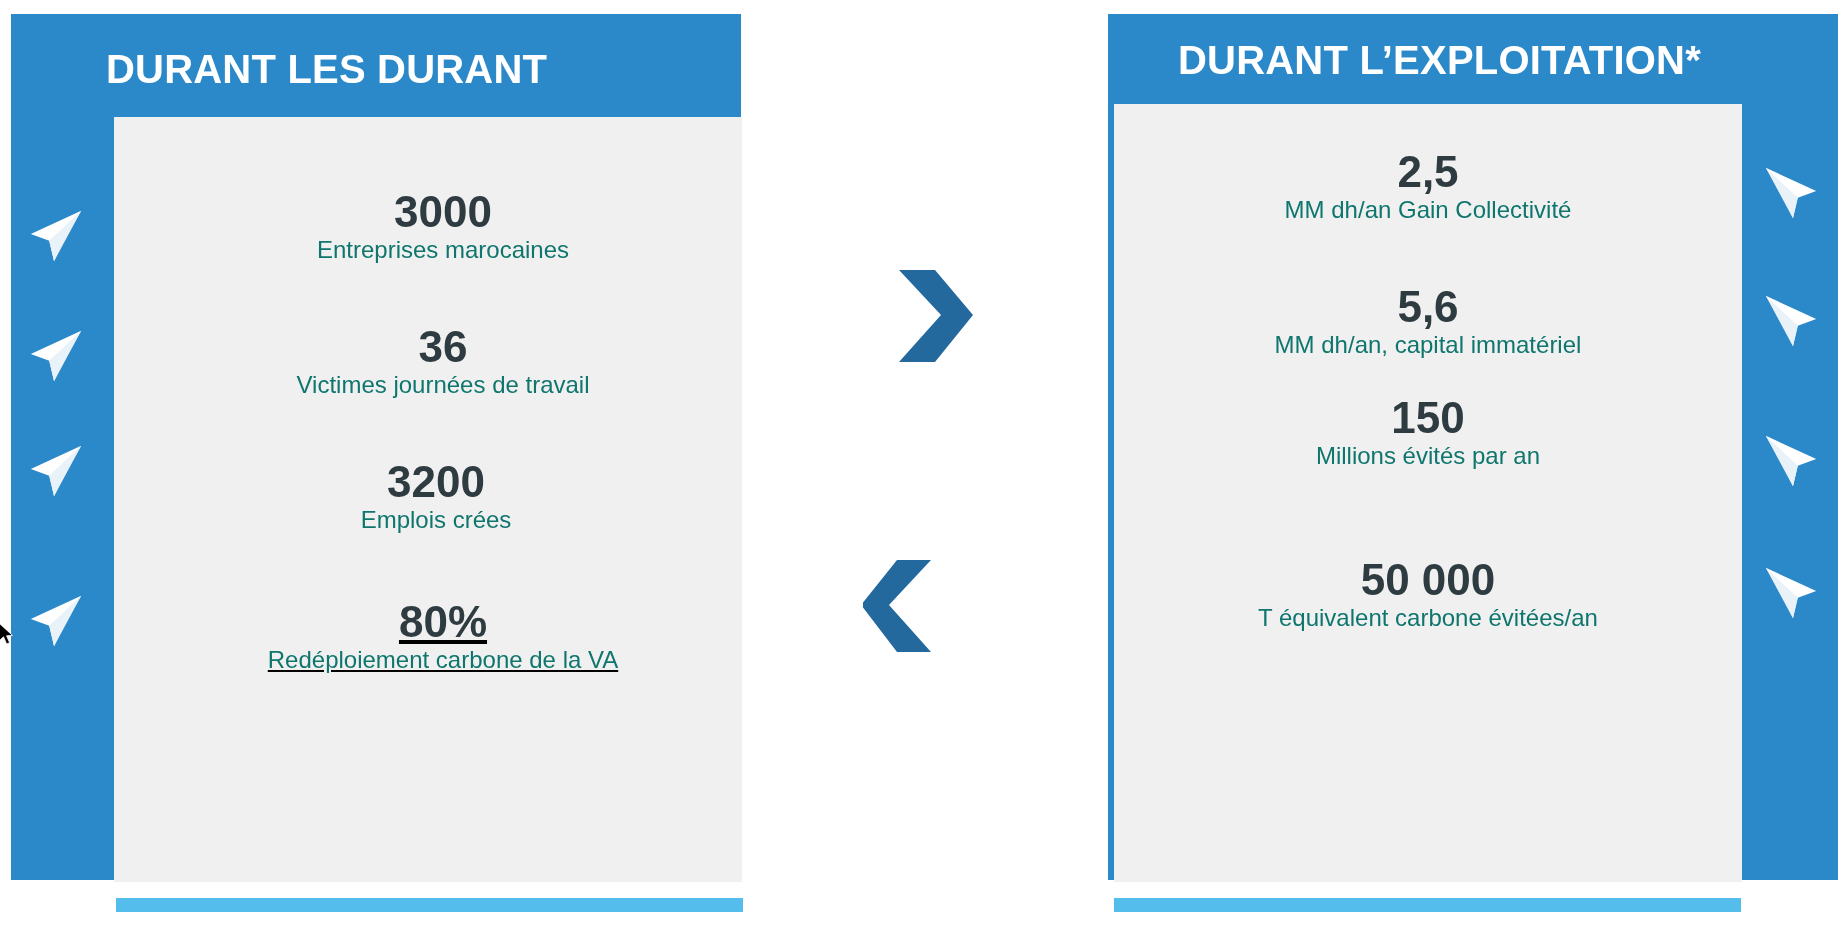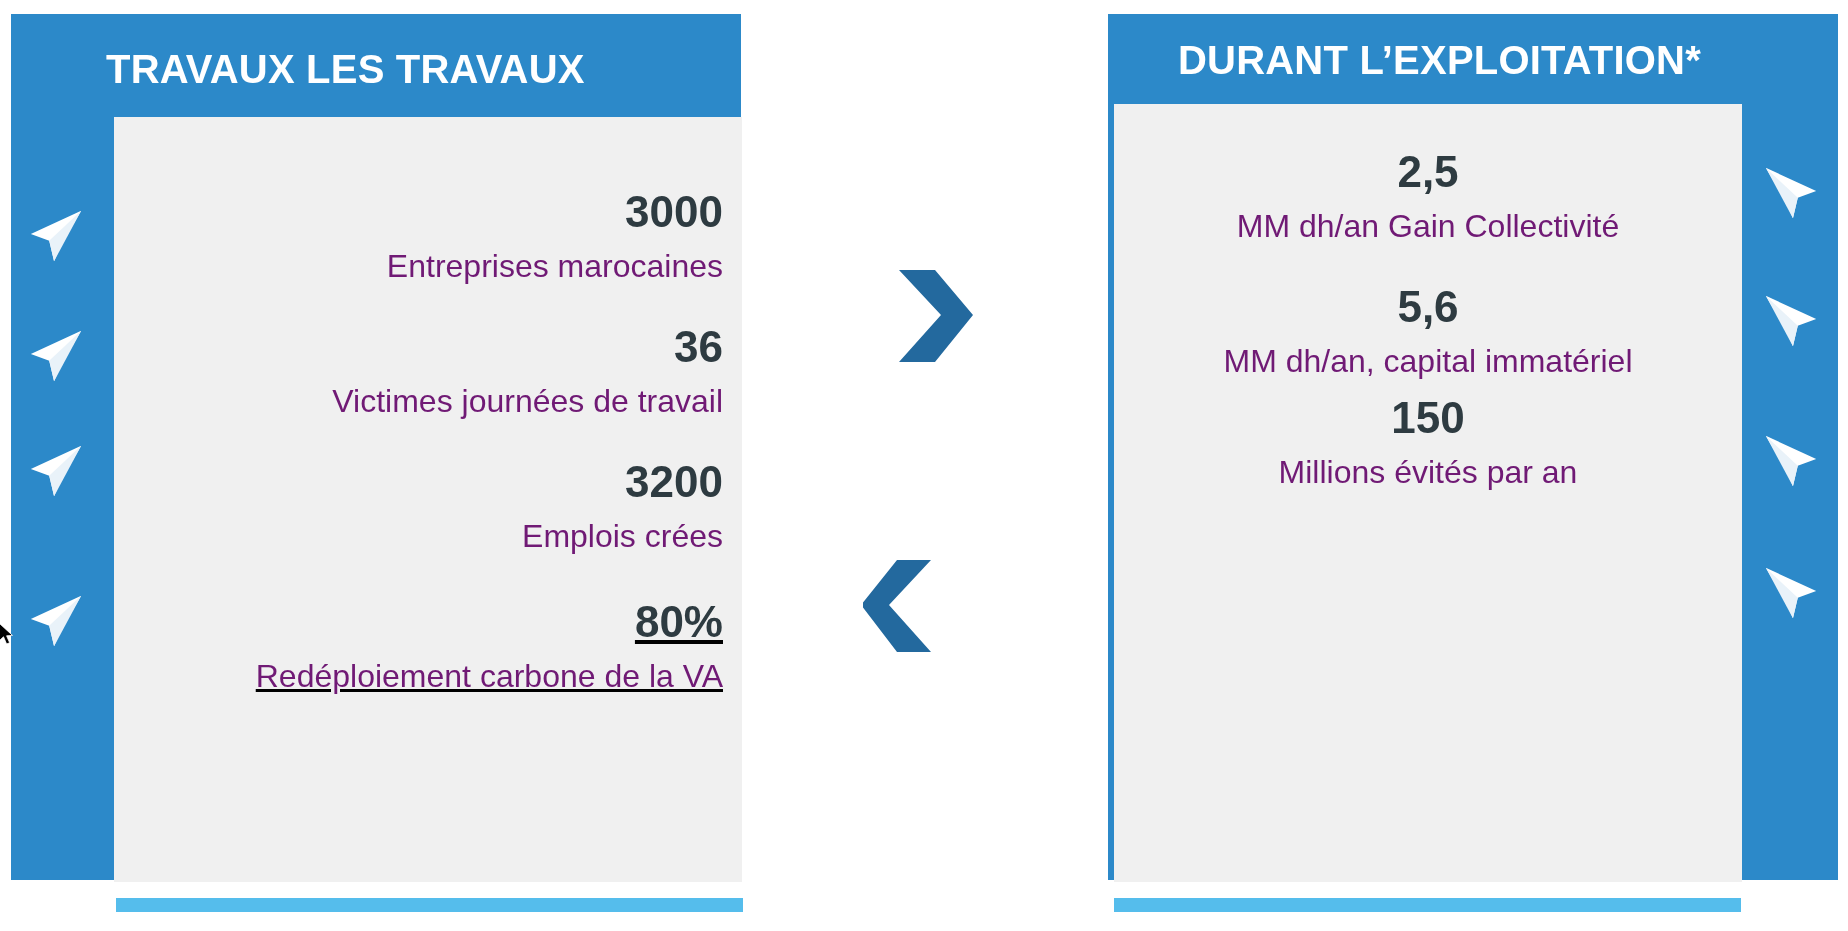--- a/index.html
+++ b/index.html
@@ -49,27 +49,27 @@
     box-sizing: border-box;
   }
   .stat-value {
     font-weight: bold;
     font-size: 44px;
     color: #2e3b41;
     line-height: 1.02;
     white-space: nowrap;
   }
   .stat-label {
-    font-size: 32px;
-    color: #701a75;
+    font-size: 24px;
+    color: #0f766e;
     line-height: 1.08;
     white-space: nowrap;
-    margin-top: 14px;
-  }
-  .align-left  { text-align: right;  }
+    margin-top: 2px;
+  }
+  .align-left  { text-align: center;  }
   .align-right { text-align: center; }
 
   
   .plane-icon {
     position: absolute;
     width: 62px;
     height: 62px;
   }
   .plane-icon.flip svg { transform: scaleX(-1); transform-origin: 50% 50%; }
 
@@ -85,21 +85,21 @@
     height: 26px;
   }
 </style>
 </head>
 <body>
 
 <div class="panel" style="left:0; top:0; width:760px; height:931px;">
 
   <div class="panel-blue" style="left:11px; top:14px; width:730px; height:866px;"></div>
 
-  <div class="panel-title" style="left:106px; top:47px; width:620px;">TRAVAUX LES TRAVAUX</div>
+  <div class="panel-title" style="left:106px; top:47px; width:620px;">DURANT LES DURANT</div>
 
   <div class="panel-card" style="left:114px; top:117px; width:628px; height:765px;"></div>
 
   <div class="plane-icon" style="left:25px; top:205px;">
     <svg viewBox="0 0 64 64" width="62" height="62" aria-hidden="true">
       <path d="M58 6 L6 30 L25 37 L30 58 L38 40 L58 6 Z" fill="#ffffff"></path>
       <path d="M58 6 L25 37 L30 58 Z" fill="#e9f2f9"></path>
     </svg>
   </div>
   <div class="plane-icon" style="left:25px; top:325px;">
@@ -124,21 +124,21 @@
   <div class="stat align-left" style="left:163px; top:190px; width:560px;">
     <div class="stat-value">3000</div>
     <div class="stat-label">Entreprises marocaines</div>
   </div>
 
   <div class="stat align-left" style="left:163px; top:325px; width:560px;">
     <div class="stat-value">36</div>
     <div class="stat-label">Victimes journées de travail</div>
   </div>
 
-  <div class="stat align-left" style="left:163px; top:460px; width:560px;">
+  <div class="stat align-left" style="left:156px; top:460px; width:560px;">
     <div class="stat-value">3200</div>
     <div class="stat-label">Emplois crées</div>
   </div>
 
   <div class="stat align-left" style="left:163px; top:600px; width:560px;text-decoration:underline;">
     <div class="stat-value">80%</div>
     <div class="stat-label">Redéploiement carbone de la VA</div>
   </div>
 
   <div class="accent-bar" style="left:116px; top:898px; width:627px; height:14px;"></div>
@@ -197,20 +197,24 @@
   <div class="stat align-right" style="left:40px; top:285px; width:600px;">
     <div class="stat-value">5,6</div>
     <div class="stat-label">MM dh/an, capital immatériel</div>
   </div>
 
   <div class="stat align-right" style="left:40px; top:396px; width:600px;">
     <div class="stat-value">150</div>
     <div class="stat-label">Millions évités par an</div>
   </div>
 
+  <div class="stat align-right" style="left:40px; top:558px; width:600px;">
+    <div class="stat-value">50 000</div>
+    <div class="stat-label">T équivalent carbone évitées/an</div>
+  </div>
 
   <div class="accent-bar" style="left:26px; top:898px; width:627px; height:14px;"></div>
 </div>
 
 <div class="mouse-cursor" style="left:-2px; top:622px;">
   <svg width="18" height="26" viewBox="0 0 18 26" aria-hidden="true">
     <path d="M1 1 L1 19 L5.5 14.8 L8.6 22 L11.6 20.7 L8.6 13.8 L14.5 13.4 Z" fill="#000000" stroke="#ffffff" stroke-width="0.8"></path>
   </svg>
 </div>
 

